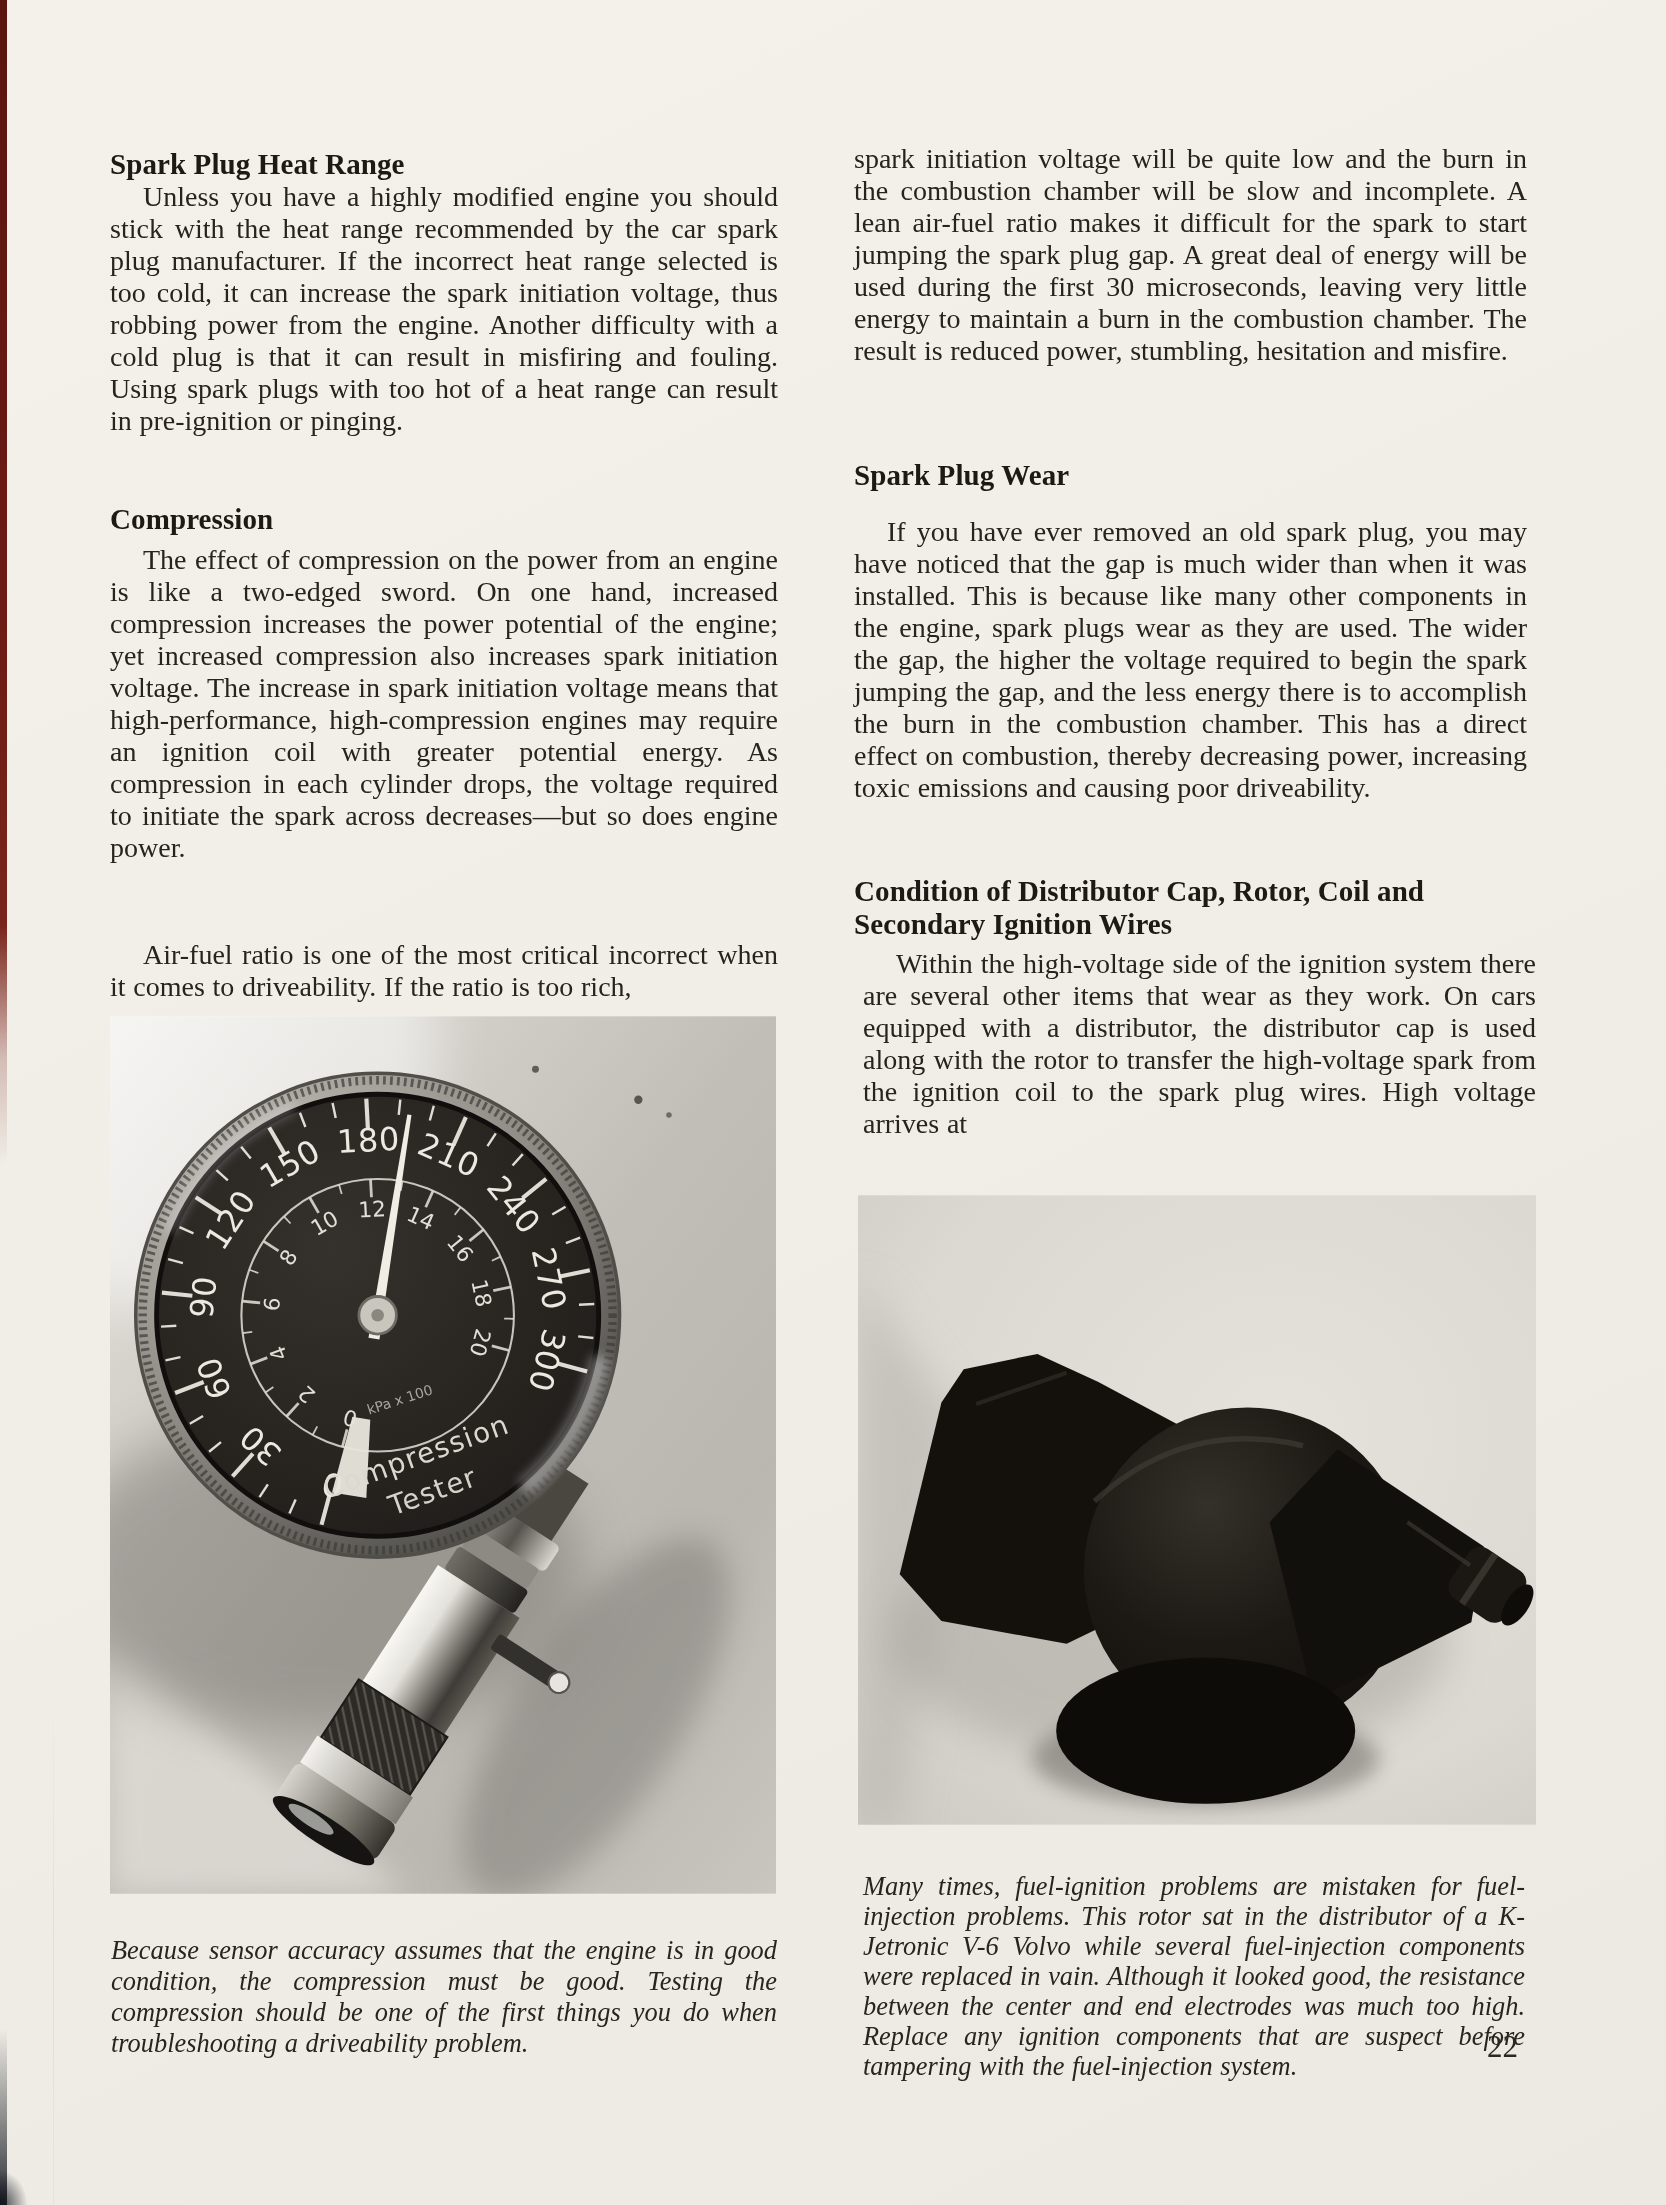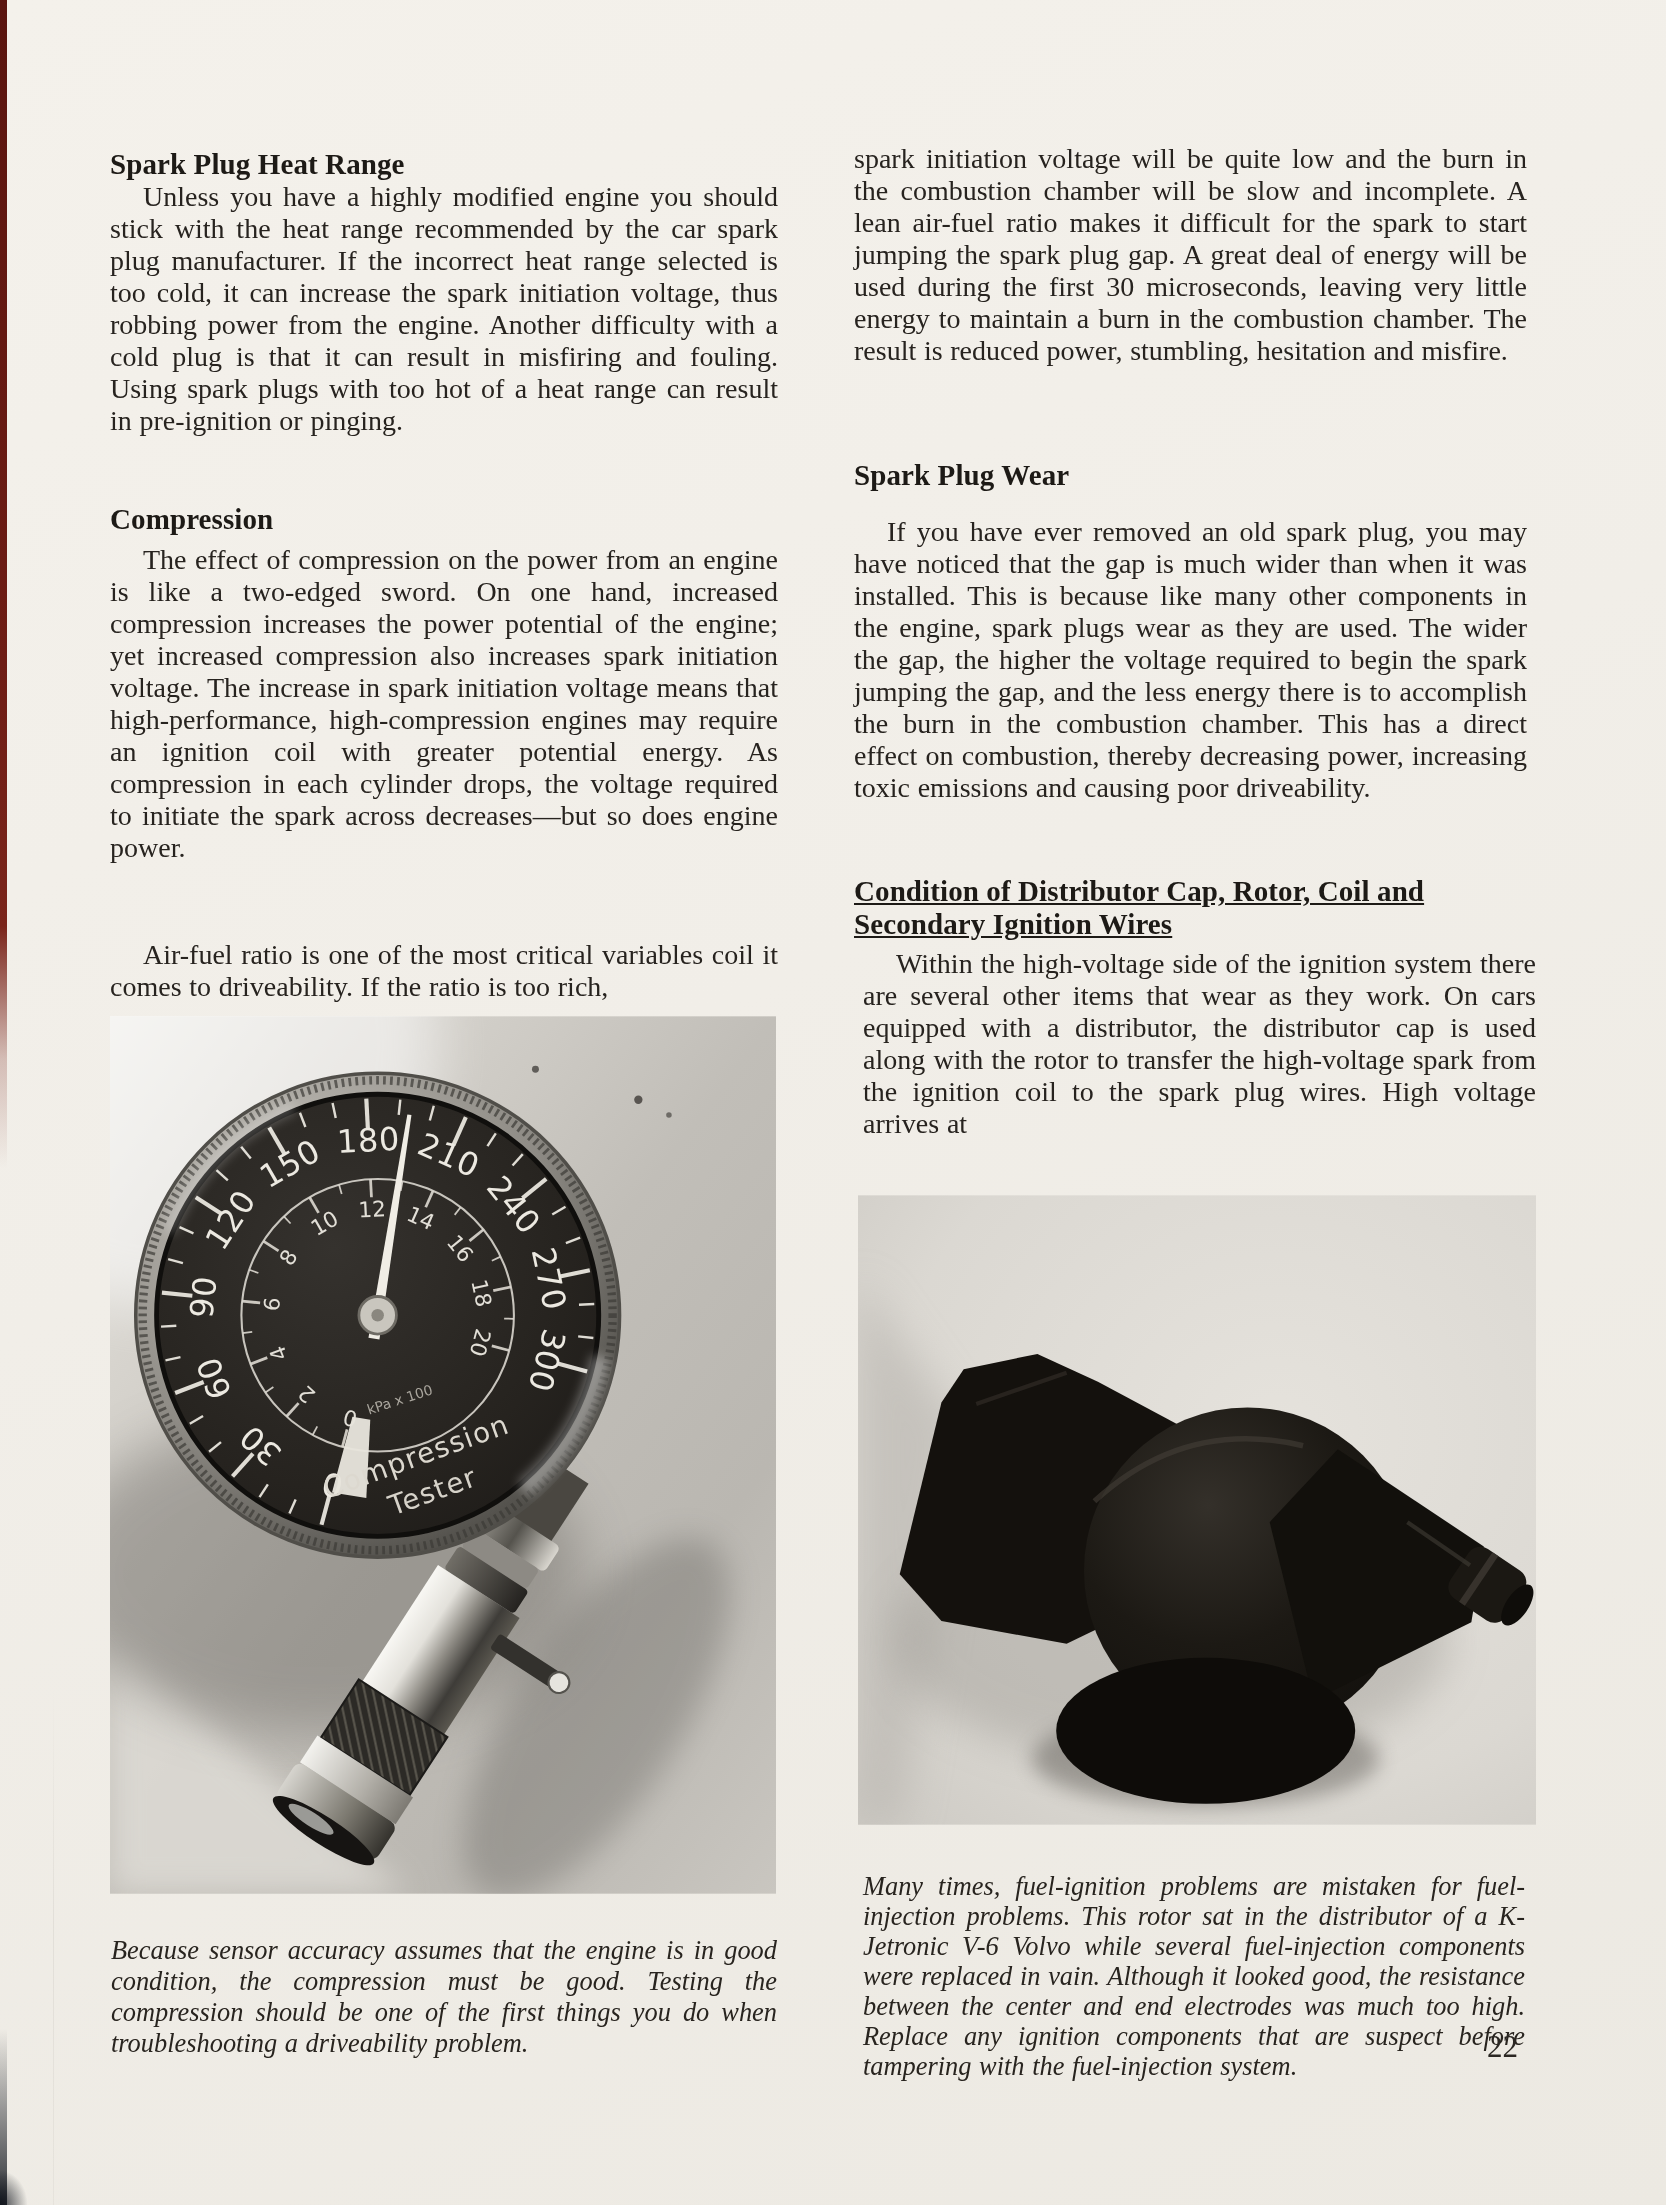--- a/index.html
+++ b/index.html
@@ -33,21 +33,21 @@
   <div class="edge-left"></div>
   <div class="edge-corner"></div>
   <div class="crease"></div>
 
   <h2 class="block head" style="left:110px;top:124px;width:668px;">Spark Plug Heat Range</h2>
   <p class="block bodytext indent" style="left:110px;top:153px;width:668px;">Unless you have a highly modified engine you should stick with the heat range recommended by the car spark plug manufacturer. If the incorrect heat range selected is too cold, it can increase the spark initiation voltage, thus robbing power from the engine. Another difficulty with a cold plug is that it can result in misfiring and fouling. Using spark plugs with too hot of a heat range can result in pre-ignition or pinging.</p>
 
   <h2 class="block head" style="left:110px;top:479px;width:668px;">Compression</h2>
   <p class="block bodytext indent" style="left:110px;top:516px;width:668px;">The effect of compression on the power from an engine is like a two-edged sword. On one hand, increased compression increases the power potential of the engine; yet increased compression also increases spark initiation voltage. The increase in spark initiation voltage means that high-performance, high-compression engines may require an ignition coil with greater potential energy. As compression in each cylinder drops, the voltage required to initiate the spark across decreases—but so does engine power.</p>
 
-  <p class="block bodytext indent" style="left:110px;top:911px;width:668px;">Air-fuel ratio is one of the most critical variables coil it comes to driveability. If the ratio is too rich,</p>
+  <p class="block bodytext indent" style="left:110px;top:911px;width:668px;">Air-fuel ratio is one of the most critical incorrect when it comes to driveability. If the ratio is too rich,</p>
 
   <figure style="left:110px;top:1016px;width:666px;height:878px;">
     <svg width="666" height="878" viewBox="0 0 958 1262">
       <defs>
         <linearGradient id="photoBgL" x1="0" y1="0" x2="1" y2="1">
           <stop offset="0" stop-color="#ecebe6"></stop>
             <stop offset="0.2" stop-color="#d7d4ce"></stop>
           <stop offset="0.5" stop-color="#c1beb8"></stop>
             <stop offset="0.75" stop-color="#bab7b1"></stop>
           <stop offset="1" stop-color="#c9c6c0"></stop>
@@ -230,21 +230,21 @@
     </svg>
   </figure>
 
   <p class="block caption caption-left" style="left:111px;top:1909px;width:666px;">Because sensor accuracy assumes that the engine is in good condition, the compression must be good. Testing the compression should be one of the first things you do when troubleshooting a driveability problem.</p>
 
   <p class="block bodytext" style="left:854px;top:115px;width:673px;">spark initiation voltage will be quite low and the burn in the combustion chamber will be slow and incomplete. A lean air-fuel ratio makes it difficult for the spark to start jumping the spark plug gap. A great deal of energy will be used during the first 30 microseconds, leaving very little energy to maintain a burn in the combustion chamber. The result is reduced power, stumbling, hesitation and misfire.</p>
 
   <h2 class="block head" style="left:854px;top:451px;width:673px;margin-top:8px;">Spark Plug Wear</h2>
   <p class="block bodytext indent" style="left:854px;top:488px;width:673px;">If you have ever removed an old spark plug, you may have noticed that the gap is much wider than when it was installed. This is because like many other components in the engine, spark plugs wear as they are used. The wider the gap, the higher the voltage required to begin the spark jumping the gap, and the less energy there is to accomplish the burn in the combustion chamber. This has a direct effect on combustion, thereby decreasing power, increasing toxic emissions and causing poor driveability.</p>
 
-  <h2 class="block head" style="left:854px;top:851px;width:673px;text-decoration:underline;">Condition of Distributor Cap, Rotor, Coil and Secondary Ignition Wires</h2>
+  <h2 class="block head" style="left:854px;top:851px;width:673px;">Condition of Distributor Cap, Rotor, Coil and Secondary Ignition Wires</h2>
   <p class="block bodytext indent" style="left:854px;top:920px;width:673px;margin-left:9px;">Within the high-voltage side of the ignition system there are several other items that wear as they work. On cars equipped with a distributor, the distributor cap is used along with the rotor to transfer the high-voltage spark from the ignition coil to the spark plug wires. High voltage arrives at</p>
 
   <figure style="left:858px;top:1195px;width:678px;height:630px;">
     <svg width="678" height="630" viewBox="0 0 975 905">
       <defs>
         <radialGradient id="rotorBg" cx="0.62" cy="0.38" r="0.95">
           <stop offset="0" stop-color="#e5e2dc"></stop>
             <stop offset="0.6" stop-color="#dbd8d2"></stop>
           <stop offset="1" stop-color="#c9c6c0"></stop>
         </radialGradient>

